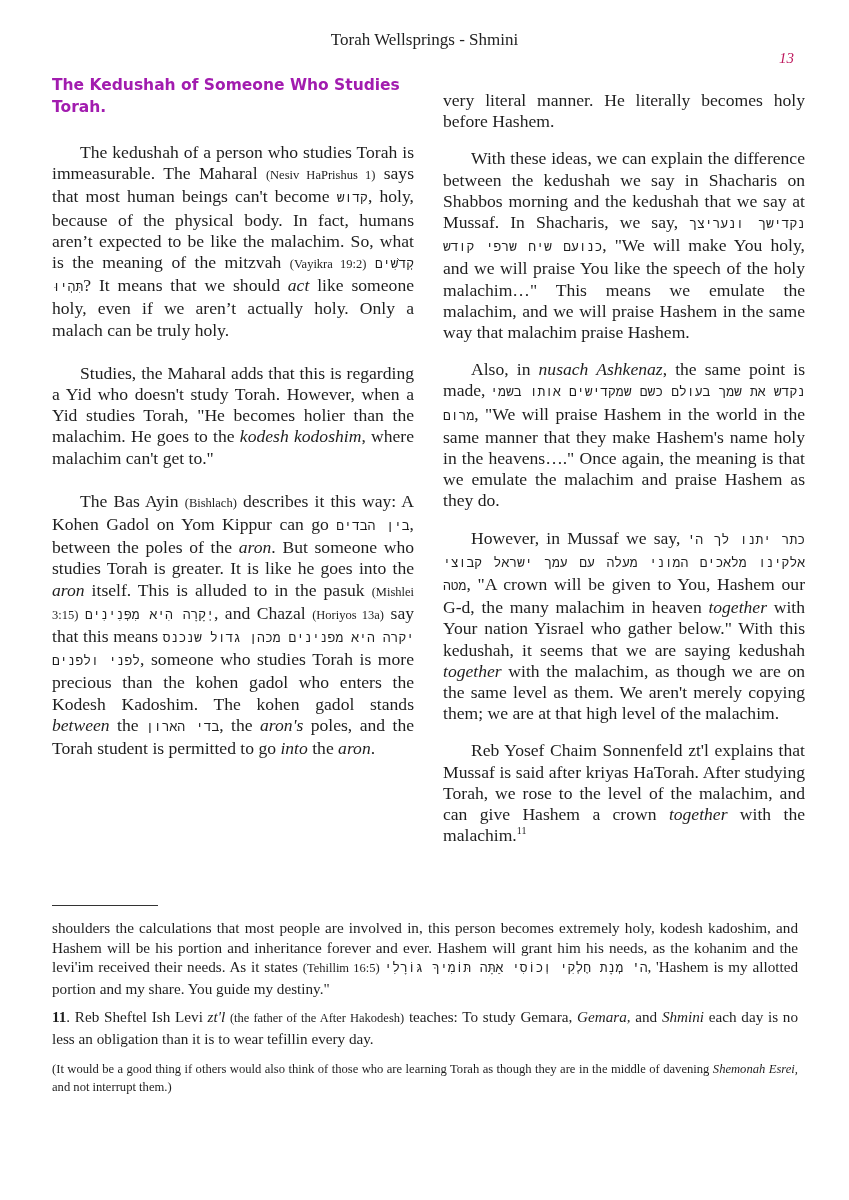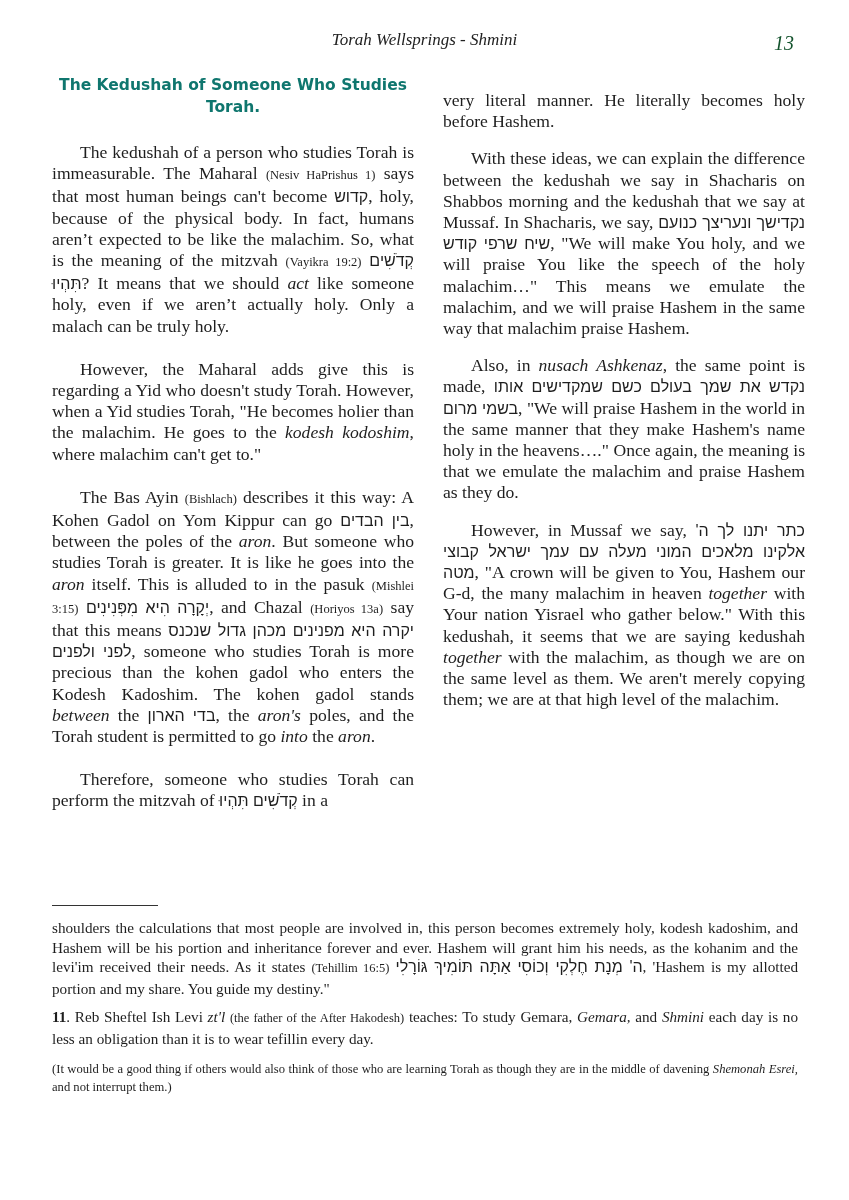--- a/index.html
+++ b/index.html
@@ -6,43 +6,43 @@
     body {
       width: 849px; height: 1200px; position: relative; overflow: hidden;
       font-family: "DejaVu Serif", "Liberation Serif", serif;
       color: #1e1e1e;
     }
     .running-head {
       position: absolute; top: 30px; left: 0; width: 849px; height: 28px;
     }
     .running-title {
       position: absolute; left: 0; width: 849px; text-align: center;
-      font-family: "Liberation Serif", serif; font-style: italic; font-size: 17px;
+      font-family: "Liberation Serif", serif; font-size: 17px;
       color: #222;
     }
     .page-num {
-      position: absolute; right: 55px; top: 2px;
-      font-family: "Liberation Serif", serif; font-style: italic; font-size: 20px; color: #14532d;
+      position: absolute; right: 55px; top: 20px;
+      font-family: "Liberation Serif", serif; font-style: italic; font-size: 15px; color: #be185d;
     }
     .col {
       position: absolute; top: 74px; width: 362px;
       font-family: "Liberation Serif", serif; font-size: 17.6px; line-height: 21.2px;
       text-align: justify;
     }
     .col.left { left: 52px; }
     .col.right { left: 443px; }
     .col p { margin: 16px 0 10px 0; text-indent: 28px; }
     .col p.noindent { text-indent: 0; }
     .col p.gap { margin-top: 22px; }
     .heading {
       font-family: "DejaVu Sans", sans-serif; font-weight: bold; font-size: 15.5px;
-      line-height: 22px; text-align: center; margin: 0 0 24px 0; color: #0f766e;
+      line-height: 22px; text-align: left; margin: 0 0 24px 0; color: #a21caf;
     }
     .small { font-size: 12.5px; }
-    .heb { font-family: Liberation Sans, sans-serif; font-size: 16px; direction: rtl; unicode-bidi: isolate; }
+    .heb { font-family: Liberation Mono, monospace; font-size: 13px; direction: rtl; unicode-bidi: isolate; }
     i, .it { }
     .rule {
       position: absolute; top: 905px; left: 52px; width: 106px; height: 0;
       border-top: 1px solid #333;
     }
     .footnotes {
       position: absolute; top: 918px; left: 52px; width: 746px;
       font-family: "Liberation Serif", serif; font-size: 15.2px; line-height: 19.5px;
       text-align: justify;
     }
@@ -57,36 +57,36 @@
 <div class="running-head">
   <div class="running-title">Torah Wellsprings - Shmini</div>
   <div class="page-num">13</div>
 </div>
 
 <div class="col left">
   <div class="heading">The Kedushah of Someone Who Studies Torah.</div>
 
   <p><span>The kedushah of a person who studies Torah is immeasurable. The Maharal </span><span class="small">(Nesiv HaPrishus 1)</span><span> says that most human beings can't become </span><span class="heb">קדוש</span><span>, holy, because of the physical body. In fact, humans aren’t expected to be like the malachim. So, what is the meaning of the mitzvah </span><span class="small">(Vayikra 19:2)</span><span> </span><span class="heb">קְדֹשִׁים תִּהְיוּ</span><span>? It means that we should </span><i>act</i><span> like someone holy, even if we aren’t actually holy. Only a malach can be truly holy.</span></p>
 
-  <p class="gap"><span>However, the Maharal adds give this is regarding a Yid who doesn't study Torah. However, when a Yid studies Torah, "He becomes holier than the malachim. He goes to the </span><i>kodesh kodoshim</i><span>, where malachim can't get to."</span></p>
+  <p class="gap"><span>Studies, the Maharal adds that this is regarding a Yid who doesn't study Torah. However, when a Yid studies Torah, "He becomes holier than the malachim. He goes to the </span><i>kodesh kodoshim</i><span>, where malachim can't get to."</span></p>
 
   <p class="gap"><span>The Bas Ayin </span><span class="small">(Bishlach)</span><span> describes it this way: A Kohen Gadol on Yom Kippur can go </span><span class="heb">בין הבדים</span><span>, between the poles of the </span><i>aron</i><span>. But someone who studies Torah is greater. It is like he goes into the </span><i>aron</i><span> itself. This is alluded to in the pasuk </span><span class="small">(Mishlei 3:15)</span><span> </span><span class="heb">יְקָרָה הִיא מִפְּנִינִים</span><span>, and Chazal </span><span class="small">(Horiyos 13a)</span><span> say that this means </span><span class="heb">יקרה היא מפנינים מכהן גדול שנכנס לפני ולפנים</span><span>, someone who studies Torah is more precious than the kohen gadol who enters the Kodesh Kadoshim. The kohen gadol stands </span><i>between</i><span> the </span><span class="heb">בדי הארון</span><span>, the </span><i>aron's</i><span> poles, and the Torah student is permitted to go </span><i>into</i><span> the </span><i>aron</i><span>.</span></p>
 
-  <p class="gap"><span>Therefore, someone who studies Torah can perform the mitzvah of </span><span class="heb">קְדֹשִׁים תִּהְיוּ</span><span> in a</span></p>
 </div>
 
 <div class="col right">
   <p class="noindent">very literal manner. He literally becomes holy before Hashem.</p>
 
   <p><span>With these ideas, we can explain the difference between the kedushah we say in Shacharis on Shabbos morning and the kedushah that we say at Mussaf. In Shacharis, we say, </span><span class="heb">נקדישך ונעריצך כנועם שיח שרפי קודש</span><span>, "We will make You holy, and we will praise You like the speech of the holy malachim…" This means we emulate the malachim, and we will praise Hashem in the same way that malachim praise Hashem.</span></p>
 
   <p><span>Also, in </span><i>nusach Ashkenaz</i><span>, the same point is made, </span><span class="heb">נקדש את שמך בעולם כשם שמקדישים אותו בשמי מרום</span><span>, "We will praise Hashem in the world in the same manner that they make Hashem's name holy in the heavens…." Once again, the meaning is that we emulate the malachim and praise Hashem as they do.</span></p>
 
   <p><span>However, in Mussaf we say, </span><span class="heb">כתר יתנו לך ה' אלקינו מלאכים המוני מעלה עם עמך ישראל קבוצי מטה</span><span>, "A crown will be given to You, Hashem our G-d, the many malachim in heaven </span><i>together</i><span> with Your nation Yisrael who gather below." With this kedushah, it seems that we are saying kedushah </span><i>together</i><span> with the malachim, as though we are on the same level as them. We aren't merely copying them; we are at that high level of the malachim.</span></p>
 
+  <p><span>Reb Yosef Chaim Sonnenfeld zt'l explains that Mussaf is said after kriyas HaTorah. After studying Torah, we rose to the level of the malachim, and can give Hashem a crown </span><i>together</i><span> with the malachim.</span><sup>11</sup></p>
 </div>
 
 <div class="rule"></div>
 
 <div class="footnotes">
   <p><span>shoulders the calculations that most people are involved in, this person becomes extremely holy, kodesh kadoshim, and Hashem will be his portion and inheritance forever and ever. Hashem will grant him his needs, as the kohanim and the levi'im received their needs. As it states </span><span class="small">(Tehillim 16:5)</span><span> </span><span class="heb">ה' מְנָת חֶלְקִי וְכוֹסִי אַתָּה תּוֹמִיךְ גּוֹרָלִי</span><span>, 'Hashem is my allotted portion and my share. You guide my destiny."</span></p>
 
   <p><span class="fn-num">11</span><span>. Reb Sheftel Ish Levi </span><i>zt'l</i><span> </span><span class="small">(the father of the After Hakodesh)</span><span> teaches: To study Gemara, </span><i>Gemara,</i><span> and </span><i>Shmini</i><span> each day is no less an obligation than it is to wear tefillin every day.</span></p>
 
 

